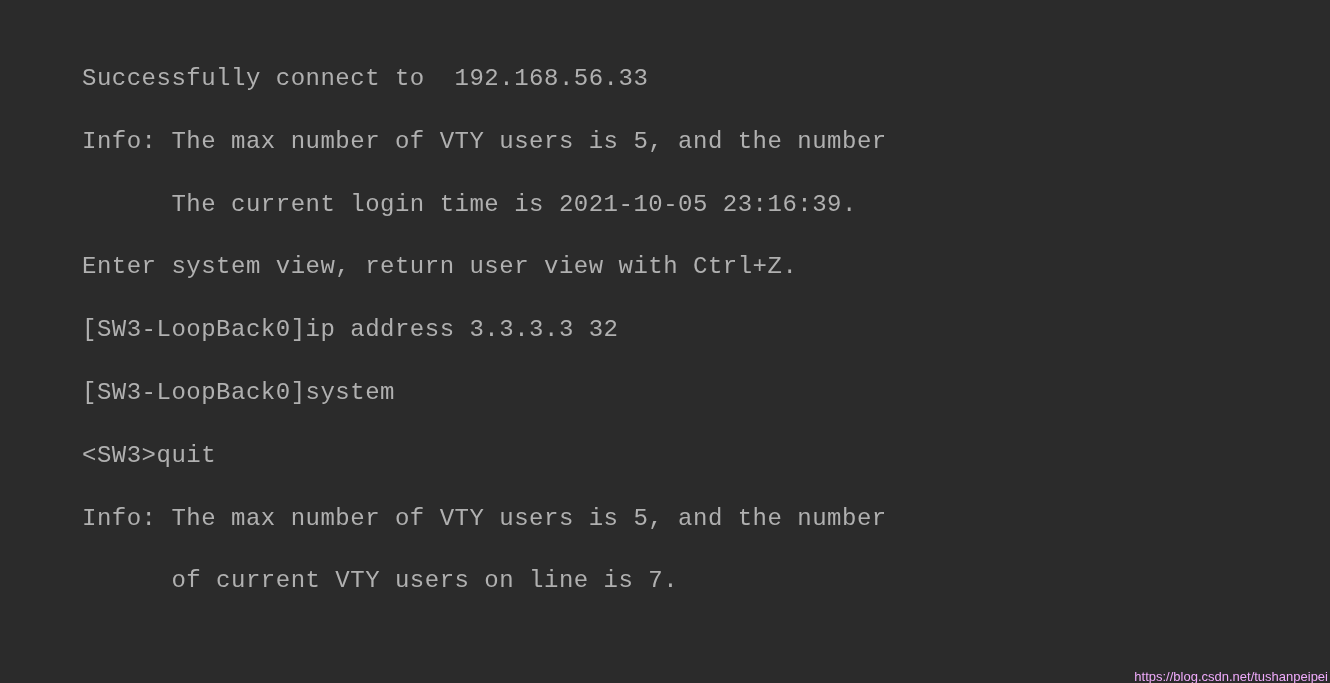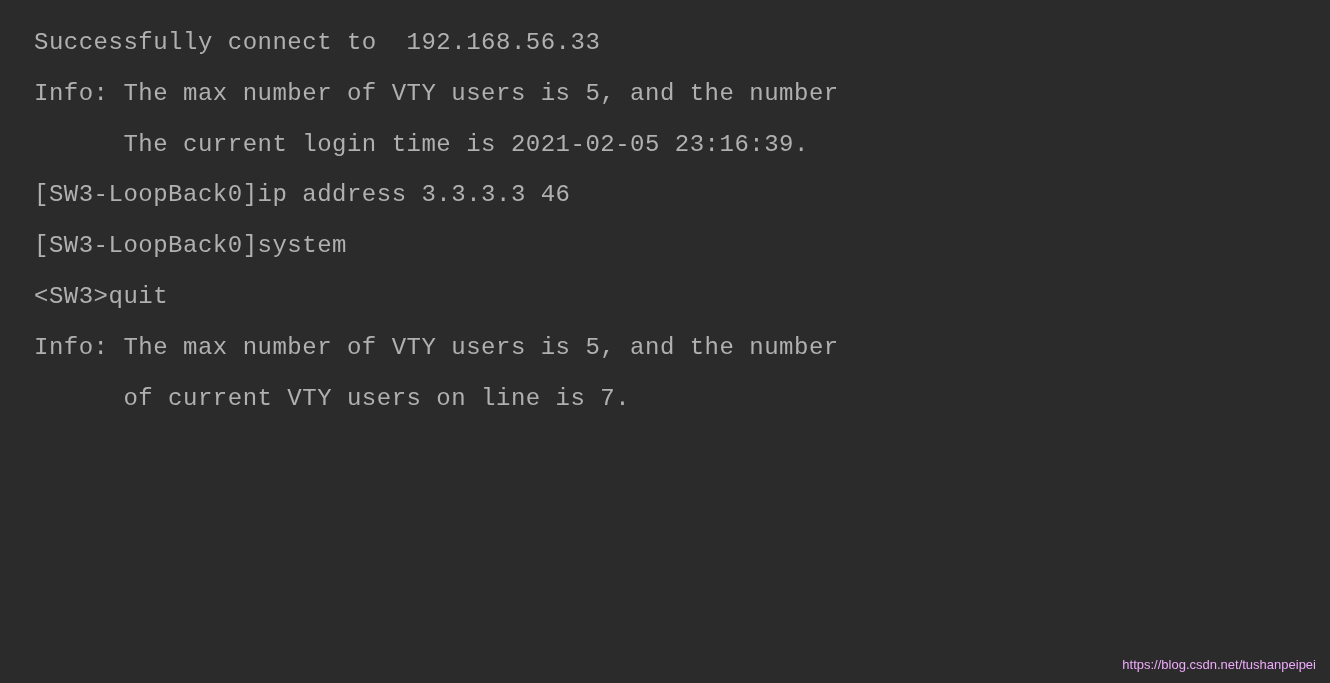--- a/index.html
+++ b/index.html
@@ -1,16 +1,16 @@
 <!DOCTYPE html>
 <html><head>
   <meta charset="utf-8">
   <style>
     * {
-      margin: 4px;
+      margin: 16px;
       padding: 0;
       box-sizing: border-box;
     }
     body {
       background-color: #2b2b2b;
       color: #b0b0b0;
       font-family: 'Consolas', 'Monaco', 'Courier New', monospace;
       font-size: 24px;
       line-height: 1.95;
       padding: 8px 18px;
@@ -33,21 +33,22 @@
       letter-spacing: 0;
     }
   </style>
 </head>
 <body>
 
 <div>
   <div class="terminal-line">Successfully connect to  192.168.56.33</div>
   <div class="terminal-line"></div>
   <div class="terminal-line">Info: The max number of VTY users is 5, and the number</div>
-  <div class="terminal-line">      The current login time is 2021-02-05 23:16:39.</div>
-  <div class="terminal-line">[SW3-LoopBack0]ip address 3.3.3.3 46</div>
+  <div class="terminal-line">      The current login time is 2021-10-05 23:16:39.</div>
+  <div class="terminal-line">Enter system view, return user view with Ctrl+Z.</div>
+  <div class="terminal-line">[SW3-LoopBack0]ip address 3.3.3.3 32</div>
   <div class="terminal-line">[SW3-LoopBack0]system</div>
   <div class="terminal-line">&lt;SW3&gt;quit</div>
   <div class="terminal-line">Info: The max number of VTY users is 5, and the number</div>
   <div class="terminal-line">      of current VTY users on line is 7.</div>
 </div>
 
 <div class="watermark">https://blog.csdn.net/tushanpeipei</div>
 
 </body></html>

